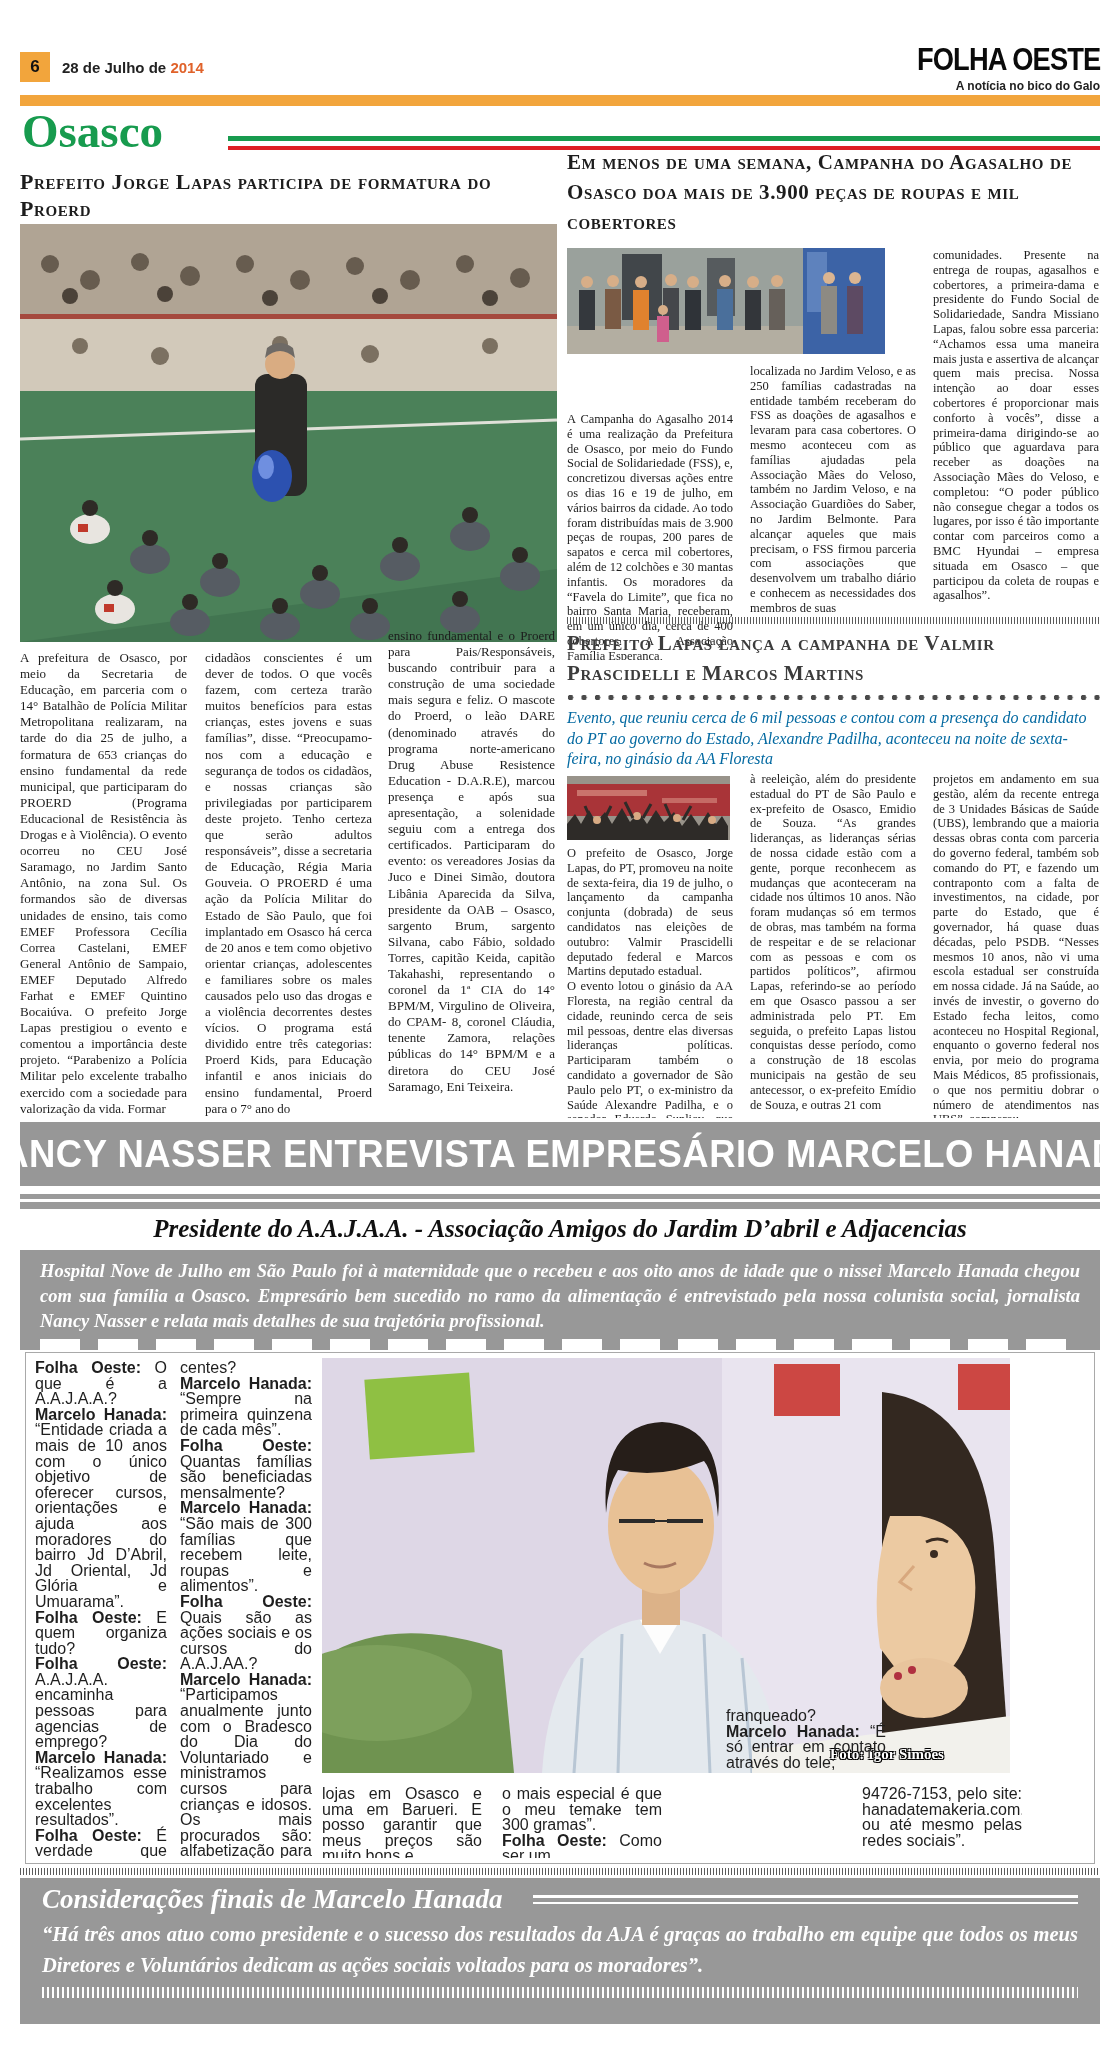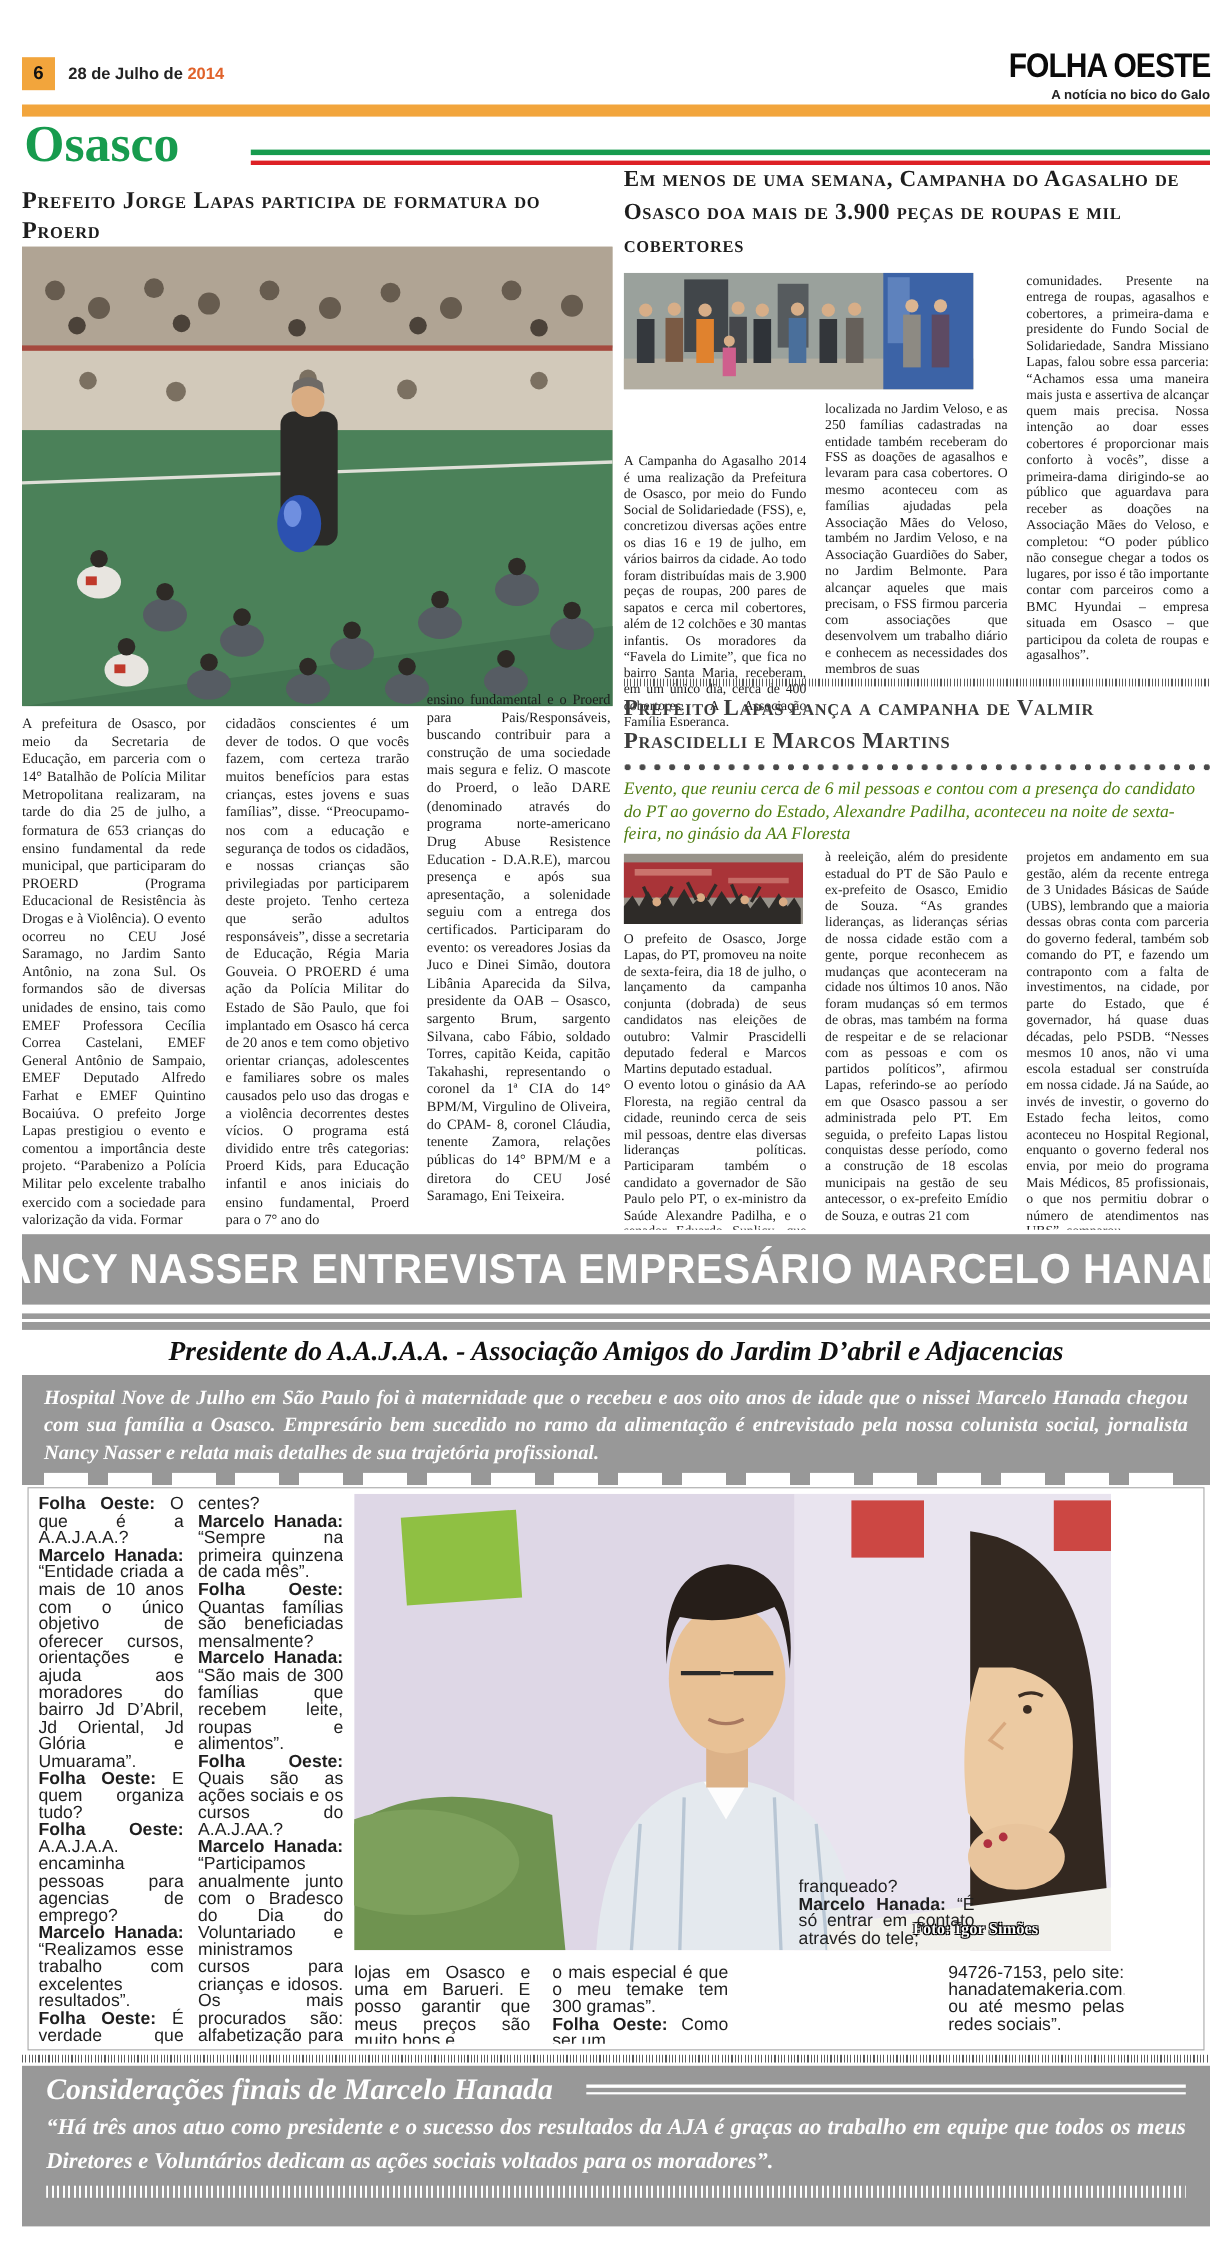--- a/index.html
+++ b/index.html
@@ -24,21 +24,21 @@
   
   .headline{font-variant:small-caps;font-weight:600;color:#1d1d1d;letter-spacing:.6px;}
   .h-a1{left:20px;top:168px;width:500px;font-size:22px;line-height:27px;}
   .h-a2{left:567px;top:147px;width:533px;font-size:21px;line-height:30px;}
   .h-a3{left:567px;top:628px;width:533px;font-size:21px;line-height:30px;color:#3c3c3c;}
   
   .news p{margin:0;text-align:justify;}
   .col{overflow:hidden;}
   .b1{font-size:13px;line-height:16.1px;}
   .b2{font-size:12.5px;line-height:14.8px;}
-  .lede-a3{left:567px;top:708px;width:533px;font-size:16px;line-height:20.5px;font-style:italic;color:#4d7c0f;}
+  .lede-a3{left:567px;top:708px;width:533px;font-size:16px;line-height:20.5px;font-style:italic;color:#0369a1;}
   
   .hatch{background:repeating-linear-gradient(90deg,#5a5a5a 0 1px,rgba(0,0,0,0) 1px 3px);}
   .dotted{background-image:radial-gradient(circle at 3.5px 3.5px,#4a4a4a 2.6px,rgba(0,0,0,0) 3px);
           background-size:13.5px 7px;background-repeat:repeat-x;}
   .whitedash{background:repeating-linear-gradient(90deg,#fff 0 40px,rgba(0,0,0,0) 40px 58px);}
   
   .photo{display:block;}
   .photo svg{display:block;width:100%;height:100%;}
   
   .banner{left:20px;top:1122px;width:1080px;height:64px;background:#979797;display:flex;
@@ -242,21 +242,21 @@
       <line x1="66" y1="42" x2="58" y2="26"></line>
         <line x1="76" y1="42" x2="84" y2="28"></line>
       <line x1="105" y1="44" x2="98" y2="28"></line>
         <line x1="116" y1="44" x2="124" y2="30"></line>
     </g>
   </svg>
 </div>
 
 <div class="news">
   <div class="abs col b2" style="left:567px;top:846px;width:166px;height:272px;">
-      <p>O prefeito de Osasco, Jorge Lapas, do PT, promoveu na noite de sexta-feira, dia 18 de julho, o lançamento da campanha conjunta (dobrada) de seus candidatos nas eleições de outubro: Valmir Prascidelli deputado federal e Marcos Martins deputado estadual.</p>
+      <p>O prefeito de Osasco, Jorge Lapas, do PT, promoveu na noite de sexta-feira, dia 19 de julho, o lançamento da campanha conjunta (dobrada) de seus candidatos nas eleições de outubro: Valmir Prascidelli deputado federal e Marcos Martins deputado estadual.</p>
       <p>O evento lotou o ginásio da AA Floresta, na região central da cidade, reunindo cerca de seis mil pessoas, dentre elas diversas lideranças políticas. Participaram também o candidato a governador de São Paulo pelo PT, o ex-ministro da Saúde Alexandre Padilha, e o senador Eduardo Suplicy, que concorre</p>
     </div>
   <div class="abs col b2" style="left:750px;top:772px;width:166px;height:346px;">
       <p>à reeleição, além do presidente estadual do PT de São Paulo e ex-prefeito de Osasco, Emidio de Souza. “As grandes lideranças, as lideranças sérias de nossa cidade estão com a gente, porque reconhecem as mudanças que aconteceram na cidade nos últimos 10 anos. Não foram mudanças só em termos de obras, mas também na forma de respeitar e de se relacionar com as pessoas e com os partidos políticos”, afirmou Lapas, referindo-se ao período em que Osasco passou a ser administrada pelo PT. Em seguida, o prefeito Lapas listou conquistas desse período, como a construção de 18 escolas municipais na gestão de seu antecessor, o ex-prefeito Emídio de Souza, e outras 21 com</p>
     </div>
   <div class="abs col b2" style="left:933px;top:772px;width:166px;height:346px;">
       <p>projetos em andamento em sua gestão, além da recente entrega de 3 Unidades Básicas de Saúde (UBS), lembrando que a maioria dessas obras conta com parceria do governo federal, também sob comando do PT, e fazendo um contraponto com a falta de investimentos, na cidade, por parte do Estado, que é governador, há quase duas décadas, pelo PSDB. “Nesses mesmos 10 anos, não vi uma escola estadual ser construída em nossa cidade. Já na Saúde, ao invés de investir, o governo do Estado fecha leitos, como aconteceu no Hospital Regional, enquanto o governo federal nos envia, por meio do programa Mais Médicos, 85 profissionais, o que nos permitiu dobrar o número de atendimentos nas UBS”, comparou.</p>
     </div>
 </div>
 

